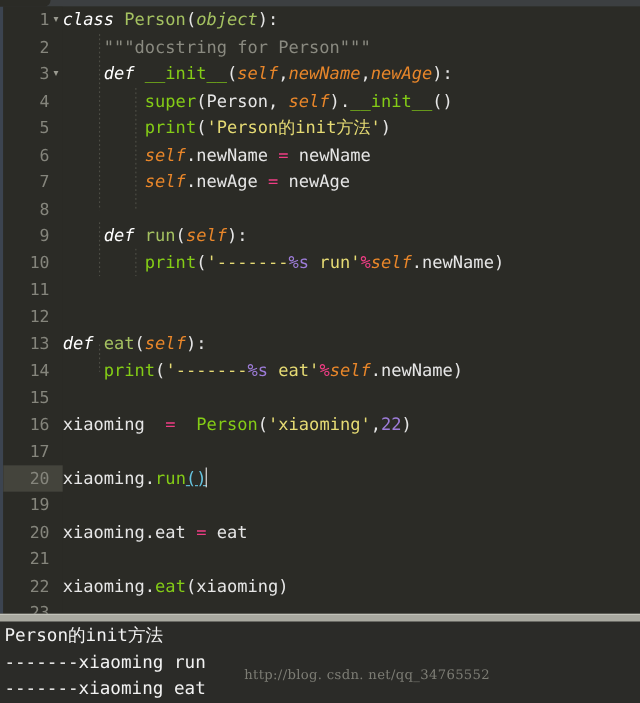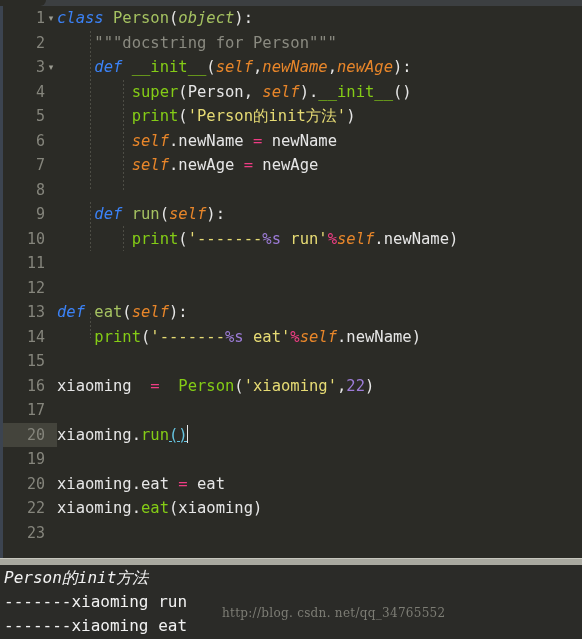--- a/index.html
+++ b/index.html
@@ -104,21 +104,21 @@
   
   .iguide {
     position: absolute;
     width: 1px;
     background-image: linear-gradient(to bottom, #4d4d45 50%, rgba(0,0,0,0) 0%);
     background-size: 1px 4px;
     background-repeat: repeat-y;
   }
 
   
-  .t-kw      { color: #3b82f6; font-style: italic; margin-top: 44px; }   
+  .t-kw      { color: #ffffff; font-style: italic; margin-top: 44px; }   
   .t-cls     { color: #a5c261; }                        
   .t-plain   { color: #e6e6e6; }
   .t-fn      { color: #84cc16; }                        
   .t-self    { color: #e8862a; font-style: italic; }    
   .t-str     { color: #e6db74; }                        
   .t-doc     { color: #8a8a80; }                        
   .t-num     { color: #9d7cd8; }                        
   .t-op      { color: #ef3d84; }                        
   .t-fmt     { color: #9d7cd8; }                        
   .t-brace-m { color: #66c4e0; text-decoration: underline; } 
@@ -202,29 +202,30 @@
         <div class="row"><div class="lnum">11</div><div class="ctext"></div></div>
         <div class="row"><div class="lnum">12</div><div class="ctext"></div></div>
         <div class="row"><div class="lnum">13</div><div class="ctext"><span class="t-kw">def </span><span class="t-cls">eat</span><span class="t-plain">(</span><span class="t-self">self</span><span class="t-plain">):</span></div></div>
         <div class="row"><div class="lnum">14</div><div class="ctext"><span class="t-plain">    </span><span class="t-fn">print</span><span class="t-plain">(</span><span class="t-str">'-------</span><span class="t-fmt">%s</span><span class="t-str"> eat'</span><span class="t-op">%</span><span class="t-self">self</span><span class="t-plain">.newName)</span></div></div>
         <div class="row"><div class="lnum">15</div><div class="ctext"></div></div>
         <div class="row"><div class="lnum">16</div><div class="ctext"><span class="t-plain">xiaoming  </span><span class="t-op">=</span><span class="t-plain">  </span><span class="t-fn">Person</span><span class="t-plain">(</span><span class="t-str">'xiaoming'</span><span class="t-plain">,</span><span class="t-num">22</span><span class="t-plain">)</span></div></div>
         <div class="row"><div class="lnum">17</div><div class="ctext"></div></div>
         <div class="row current"><div class="lnum-bg"></div><div class="lnum">20</div><div class="ctext"><span class="t-plain">xiaoming.</span><span class="t-fn">run</span><span class="t-brace-m">()</span><span class="caret"></span></div></div>
         <div class="row"><div class="lnum">19</div><div class="ctext"></div></div>
         <div class="row"><div class="lnum">20</div><div class="ctext"><span class="t-plain">xiaoming.eat </span><span class="t-op">=</span><span class="t-plain"> eat</span></div></div>
+        <div class="row"><div class="lnum">21</div><div class="ctext"></div></div>
         <div class="row"><div class="lnum">22</div><div class="ctext"><span class="t-plain">xiaoming.</span><span class="t-fn">eat</span><span class="t-plain">(xiaoming)</span></div></div>
         <div class="row"><div class="lnum">23</div><div class="ctext"></div></div>
       </div>
   </div>
 
   <div class="separator"></div>
 
   <div class="console">
     <div id="console-lines">
-        <div class="console-line" style="top: 1px; font-style: italic;">Person的init方法</div>
+        <div class="console-line" style="top: 1px;">Person的init方法</div>
         <div class="console-line" style="top: 25px;">-------xiaoming run</div>
         <div class="console-line" style="top: 49px;">-------xiaoming eat</div>
       </div>
     <div class="watermark" style="left:222px; top:41px;">http://blog. csdn. net/qq_34765552</div>
   </div>
 
 </div>
 
 </body></html>

